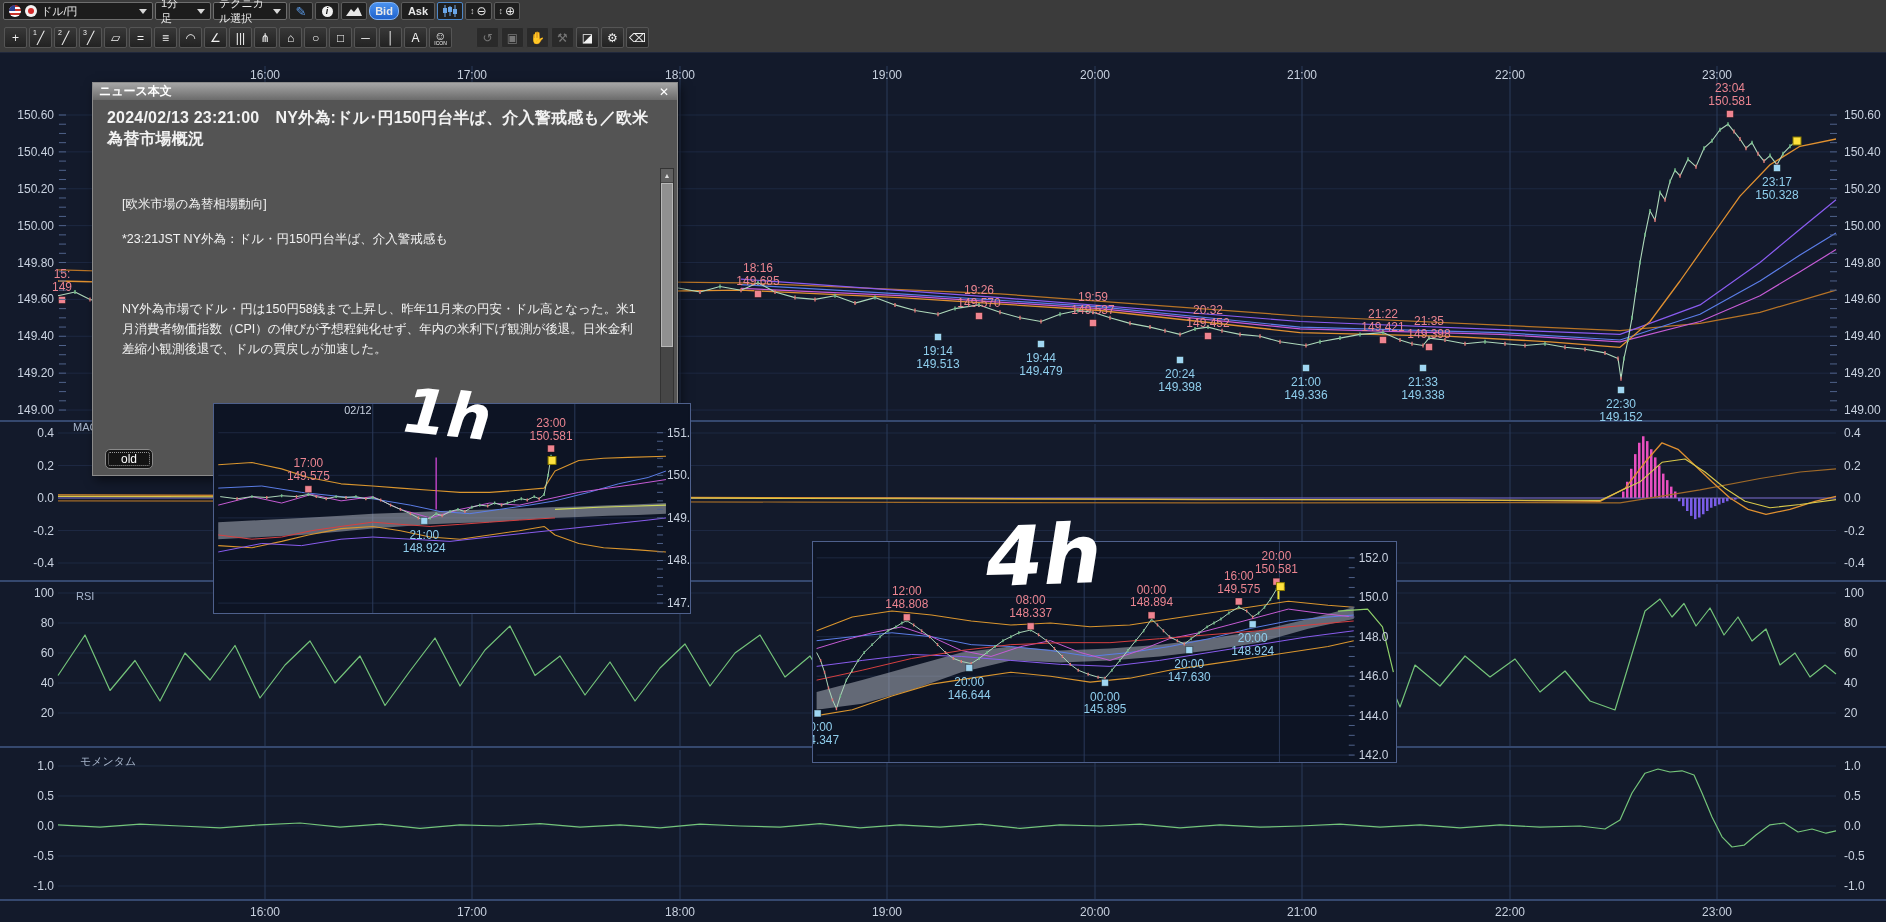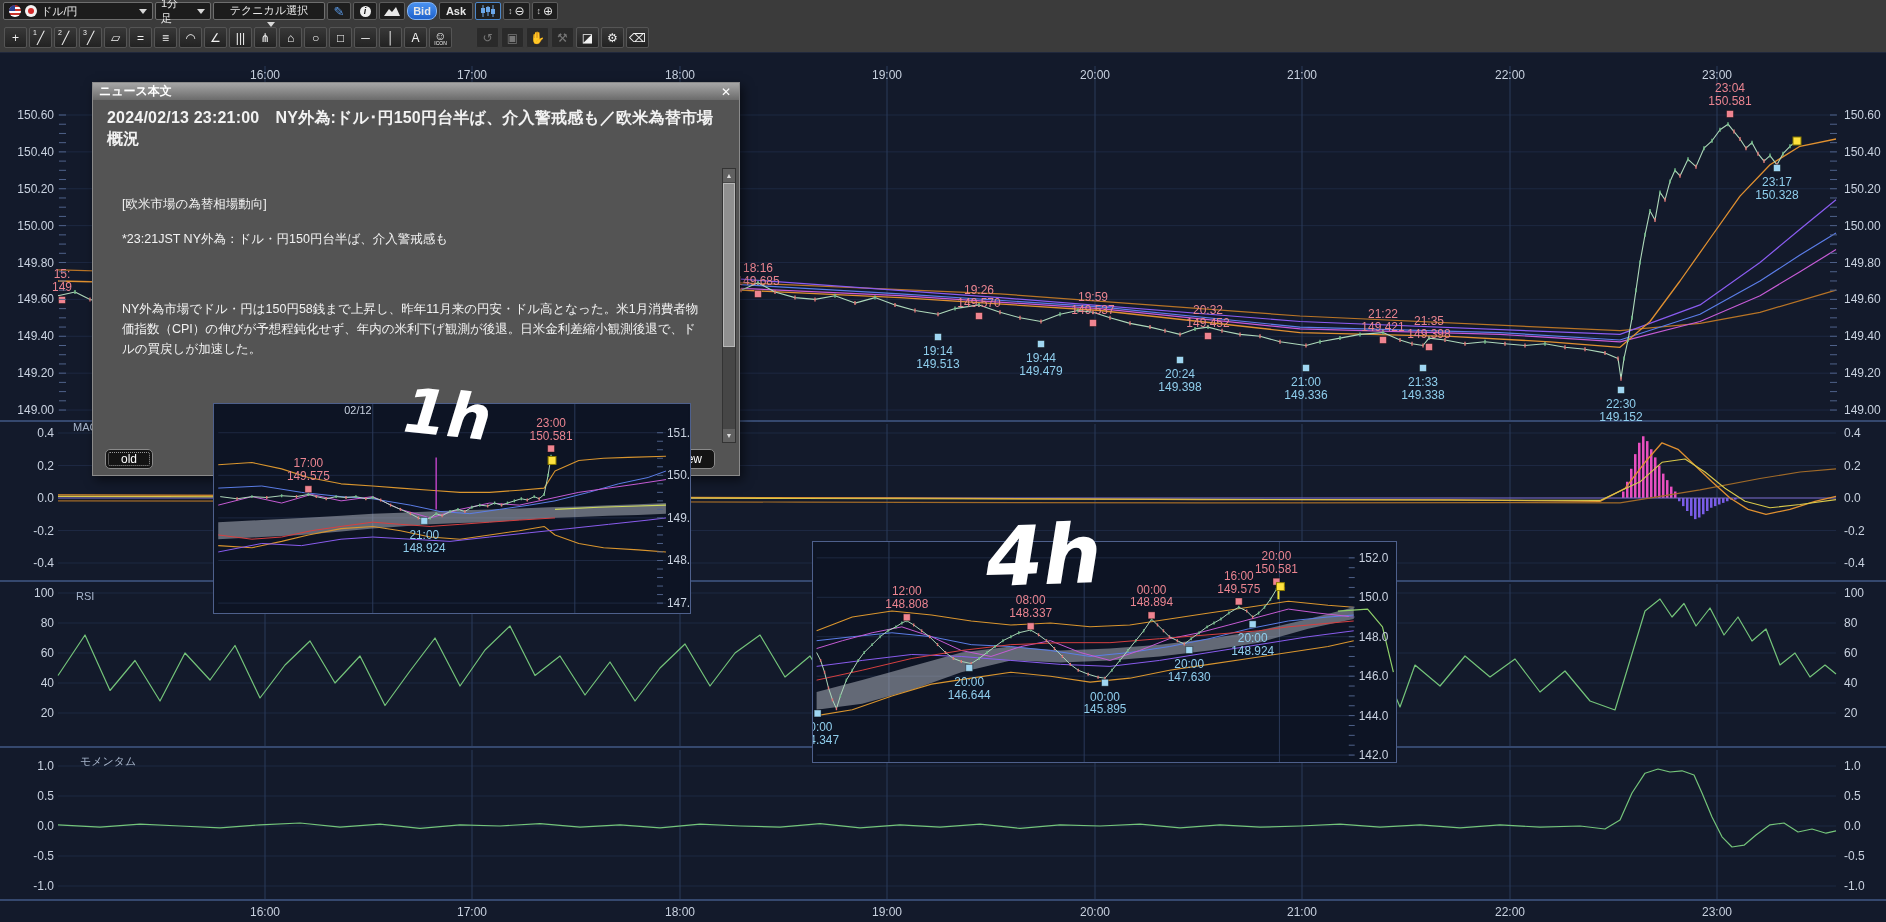--- a/index.html
+++ b/index.html
@@ -9,21 +9,21 @@
 
   
   .topbar{position:absolute;left:0;top:0;width:1886px;height:53px;background:#3b3b3b;z-index:5;border-bottom:1px solid #20283c;}
   .tb-row1{position:absolute;left:0;top:0;width:100%;height:22px;display:flex;align-items:center;padding:2px 3px;gap:2px;}
   .tb-row2{position:absolute;left:0;top:22px;width:100%;height:31px;display:flex;align-items:center;padding:2px 4px;gap:2px;}
   .select-box{height:18px;background:#1c1c1c;border:1px solid #6e6e6e;border-radius:2px;color:#e8e8e8;font-size:11px;display:flex;align-items:center;padding:0 5px;gap:4px;cursor:pointer;}
   .select-box .lbl{flex:1 1 auto;}
   .caret{width:0;height:0;border-left:4px solid transparent;border-right:4px solid transparent;border-top:5px solid #d8d8d8;margin-left:4px;}
   .pair{width:150px;}
   .tf{width:56px;}
-  .tech{width:112px;flex-direction:column;}
+  .tech{width:74px;}
   .flag{width:12px;height:12px;border-radius:50%;display:inline-block;position:relative;flex:0 0 auto;}
   .flag.us{background:repeating-linear-gradient(#c8332a 0 2px,#fff 2px 4px);}
   .flag.us::after{content:"";position:absolute;left:0;top:0;width:6px;height:6px;background:#2a3f8f;border-top-left-radius:6px;}
   .flag.jp{background:#f2f2f2;}
   .flag.jp::after{content:"";position:absolute;left:3px;top:3px;width:6px;height:6px;border-radius:50%;background:#d42b2b;}
   .tb-btn{height:18px;min-width:24px;background:#1e1e1e;border:1px solid #5c5c5c;border-radius:2px;color:#e8e8e8;font-size:11px;display:flex;align-items:center;justify-content:center;padding:0 4px;cursor:pointer;gap:2px;}
   .tb-btn.pencil{color:#5a9ae8;font-size:13px;}
   .tb-btn .info-circle{width:11px;height:11px;border-radius:50%;background:#f0f0f0;color:#111;font-size:9px;font-weight:bold;display:flex;align-items:center;justify-content:center;font-style:italic;}
   .tb-btn.bid{background:linear-gradient(#4a92f0,#1f62cc);border-color:#84b4f4;font-weight:bold;width:30px;border-radius:8px;}
   .tb-btn.ask{width:34px;font-weight:bold;}
@@ -36,21 +36,21 @@
   .tool.disabled{color:#777;border-color:#3c3c3c;background:#2a2a2a;}
   .tool.gap{margin-left:22px;}
 
   
   #main-svg{position:absolute;left:0;top:0;z-index:1;}
   .inset-svg{position:absolute;z-index:20;border:1px solid #4e608c;background:#0d1424;}
   #inset1h-svg{left:213px;top:403px;}
   #inset4h-svg{left:812px;top:541px;}
 
   
-  .news-popup{position:absolute;left:92px;top:82px;width:648px;height:394px;z-index:10;box-shadow:3px 4px 10px rgba(0,0,0,.55);border:1px solid #8a8a8a;background:#fca5a5;}
+  .news-popup{position:absolute;left:92px;top:82px;width:586px;height:394px;z-index:10;box-shadow:3px 4px 10px rgba(0,0,0,.55);border:1px solid #8a8a8a;background:#fca5a5;}
   .popup-titlebar{height:17px;background:linear-gradient(#a6a6a6,#6b6b6b);color:#fff;font-size:12px;font-weight:bold;display:flex;align-items:center;padding:0 6px;cursor:move;}
   .popup-titlebar .t{flex:1;}
   .popup-close{color:#fff;font-size:12px;cursor:pointer;padding:0 2px;}
   .popup-body{position:absolute;left:0;top:17px;right:0;bottom:0;background:#545454;color:#f2f2f2;padding:8px 24px 0 14px;}
   .popup-headline{font-size:16px;font-weight:bold;letter-spacing:.2px;}
   .popup-text{margin-top:44px;font-size:12.5px;line-height:20px;}
   .popup-text p{margin:15px;}
   .popup-text p.spacer{height:20px;}
   .popup-scrollbar{position:absolute;right:3px;top:68px;bottom:32px;width:14px;background:#464646;border:1px solid #333;}
   .sb-up,.sb-down{position:absolute;left:0;width:12px;height:13px;background:#616161;color:#ddd;font-size:7px;display:flex;align-items:center;justify-content:center;cursor:pointer;}

